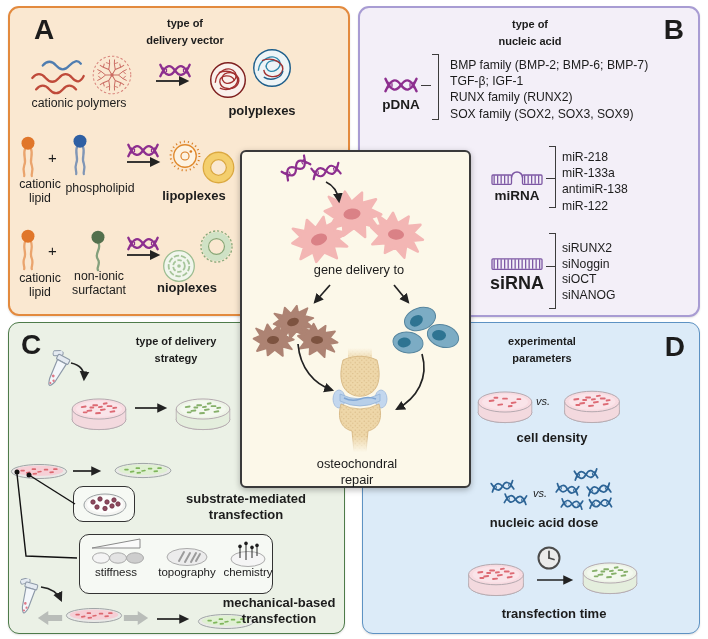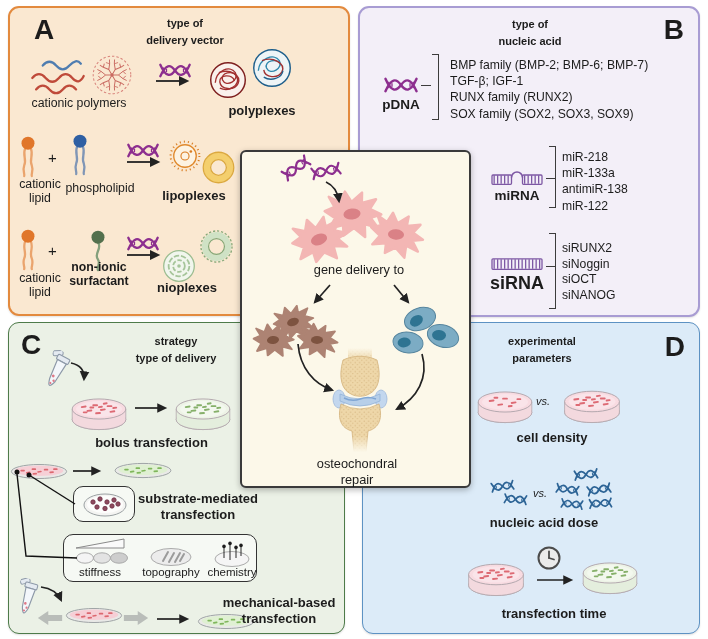--- a/index.html
+++ b/index.html
@@ -281,21 +281,21 @@
   <div class="capb" style="left:130px;top:180px;width:108px;">lipoplexes</div>
 
   <svg class="icn" style="left:8px;top:221px;width:20px;height:42px;color:#e0762a;">
         <use href="#lipid"></use>
       </svg>
   <div class="plus" style="left:38px;top:235px;">+</div>
   <svg class="icn" style="left:78px;top:222px;width:20px;height:42px;">
         <use href="#surfactant"></use>
       </svg>
   <div class="cap" style="left:2px;top:264px;width:56px;">cationic lipid</div>
-  <div class="cap" style="left:50px;top:253px;width:78px;font-weight:bold;">non-ionic surfactant</div>
+  <div class="cap" style="left:50px;top:262px;width:78px;">non-ionic surfactant</div>
   <svg class="icn" style="left:116px;top:227px;width:34px;height:17px;color:#8d2f8f;">
         <use href="#dna"></use>
       </svg>
   <svg class="icn" style="left:151px;top:240px;width:36px;height:36px;">
         <use href="#nio1"></use>
       </svg>
   <svg class="icn" style="left:188px;top:220px;width:37px;height:37px;">
         <use href="#nio2"></use>
       </svg>
   <div class="capb" style="left:123px;top:272px;width:108px;">nioplexes</div>
@@ -352,34 +352,33 @@
     <div>siRUNX2</div>
     <div>siNoggin</div>
     <div>siOCT</div>
     <div>siNANOG</div>
   </div>
 </section>
 
 <section class="panel pc">
   <div class="plab" style="left:12px;top:8px;">C</div>
   <div class="ttl" style="left:87px;top:10px;width:160px;">
+    <div>type of delivery</div>
     <div>strategy</div>
-    <div>type of delivery</div>
   </div>
 
   <svg class="icn" style="left:34px;top:28px;width:26px;height:46px;transform:rotate(28deg);">
         <use href="#tube"></use>
       </svg>
   <svg class="icn" style="left:60px;top:64px;width:60px;height:44px;--media:#f8dbe1;--media2:#fae4e9;--colony:#dd6a74;--wall:#f3d9de;">
         <use href="#petri"></use>
       </svg>
   <svg class="icn" style="left:164px;top:64px;width:60px;height:44px;--media:#edf3e6;--media2:#f3f8ee;--colony:#86b06a;--wall:#e4eedd;">
         <use href="#petri"></use>
       </svg>
-  <div class="capb" style="left:60px;top:112px;width:165px;">bolus transfection</div>
 
   <svg class="icn" style="left:1px;top:140px;width:58px;height:17px;--media:#f6cfd6;--colony:#dc6870;">
         <use href="#flatdish"></use>
       </svg>
   <svg class="icn" style="left:104px;top:139px;width:60px;height:17px;--media:#dff0d2;--colony:#7fb65b;">
         <use href="#flatdish"></use>
       </svg>
 
   <div class="pbox" style="left:64px;top:163px;width:62px;height:36px;">
     <svg class="icn" style="left:5px;top:2px;width:52px;height:32px;" viewBox="0 0 52 32">
@@ -390,26 +389,26 @@
             <circle cx="21" cy="10" r="2.2"></circle>
             <circle cx="28" cy="13" r="2.2"></circle>
         <circle cx="35" cy="11" r="2.2"></circle>
             <circle cx="18" cy="18" r="2.2"></circle>
             <circle cx="26" cy="19.5" r="2.2"></circle>
         <circle cx="33" cy="17" r="2.2"></circle>
             <circle cx="39" cy="15" r="2.2"></circle>
       </g>
     </svg>
   </div>
-  <div class="capb" style="left:126px;top:168px;width:126px;line-height:15.5px;">
+  <div class="capb" style="left:126px;top:168px;width:126px;line-height:15.5px;padding-left:48px;">
     <div>substrate-mediated</div>
     <div>transfection</div>
   </div>
 
-  <div class="pbox" style="left:54px;top:211px;width:194px;height:48px;">
+  <div class="pbox" style="left:70px;top:211px;width:194px;height:60px;">
     <svg class="icn" style="left:0;top:0;width:190px;height:46px;" viewBox="0 0 190 46">
       <polygon points="12,13 60,4 60,13" fill="#fafafa" stroke="#8a8a8a" stroke-width="1"></polygon>
       <ellipse cx="21" cy="23" rx="8.5" ry="5.2" fill="#f4f4f4" stroke="#ababab"></ellipse>
       <ellipse cx="38" cy="23" rx="8.5" ry="5.2" fill="#e3e3e3" stroke="#ababab"></ellipse>
       <ellipse cx="55" cy="23" rx="8.5" ry="5.2" fill="#cdcdcd" stroke="#ababab"></ellipse>
       <g>
         <ellipse cx="107" cy="22" rx="20" ry="8.5" fill="#ececec" stroke="#ababab"></ellipse>
         <g stroke="#9b9b9b" stroke-width="2" stroke-linecap="round">
           <line x1="99" y1="26" x2="104" y2="17"></line>
               <line x1="105" y1="27" x2="110" y2="18"></line>

